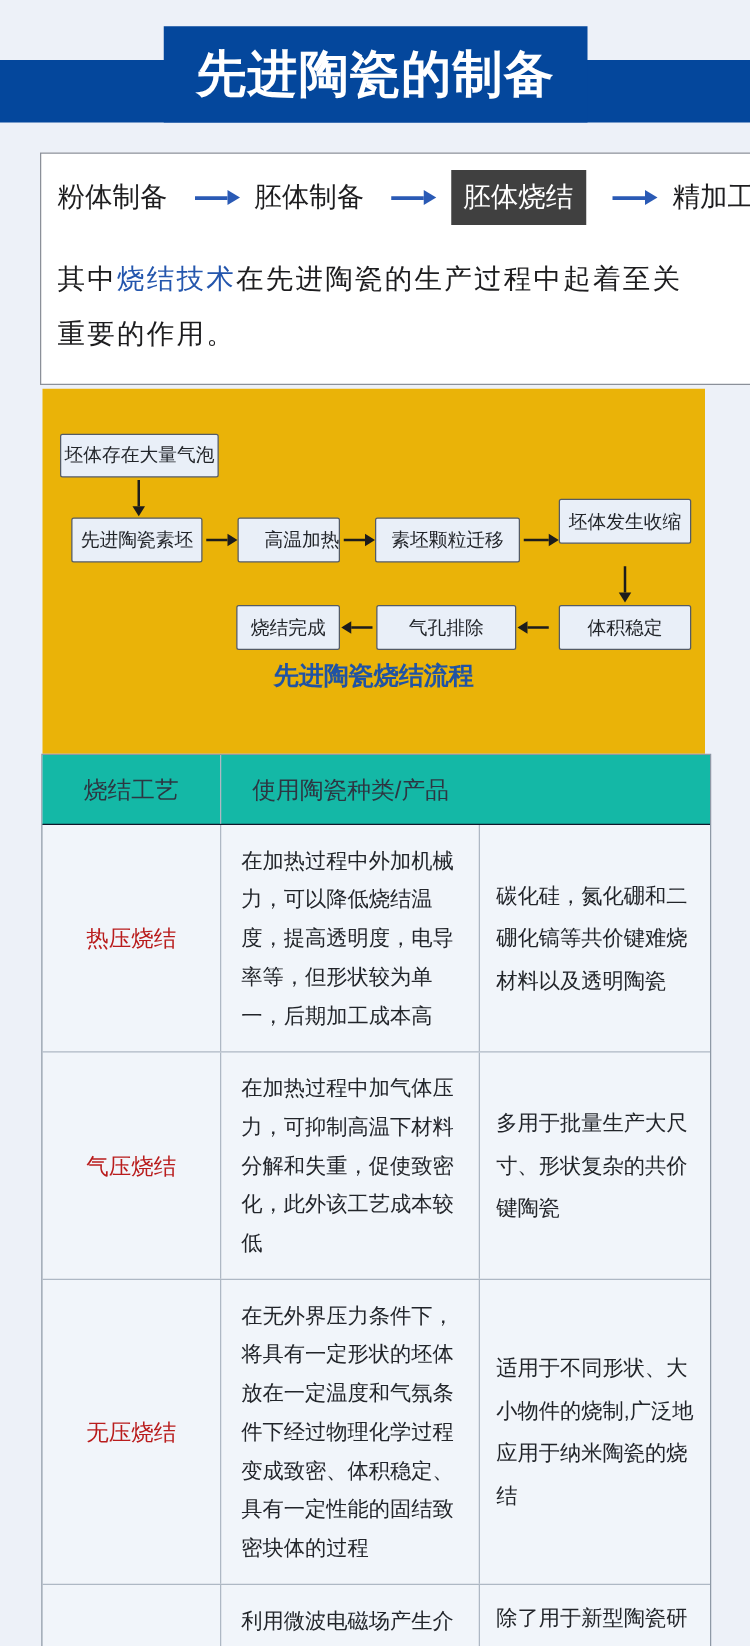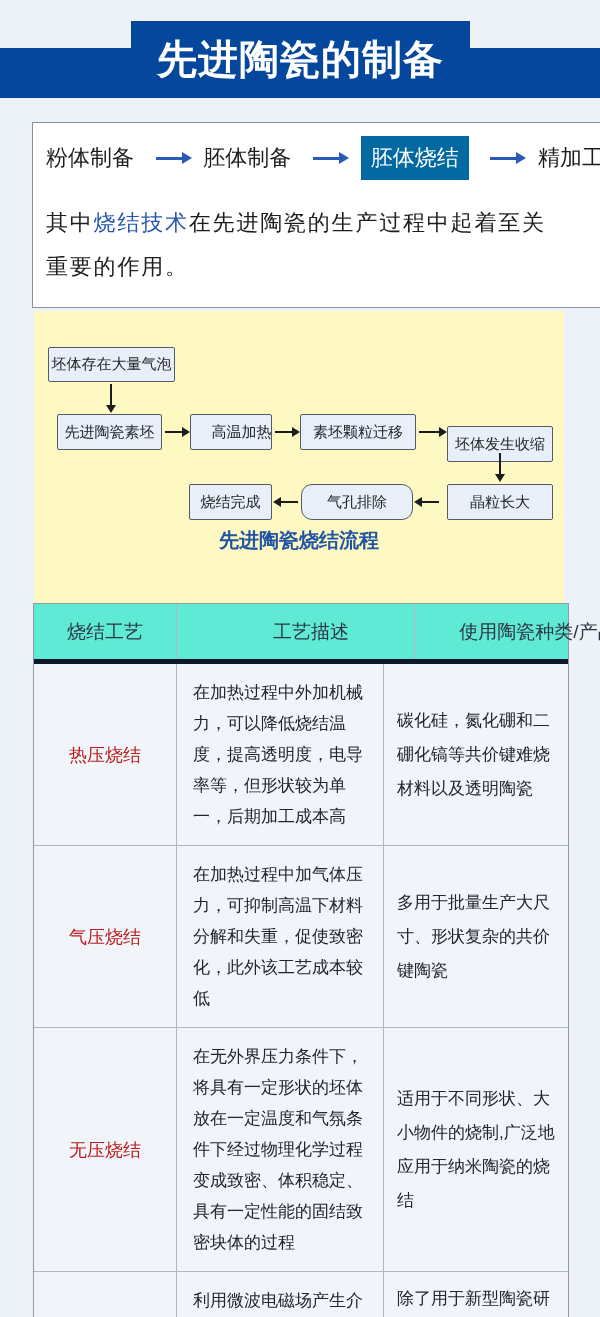--- a/index.html
+++ b/index.html
@@ -11,50 +11,50 @@
   .banner-center{position:absolute;left:131px;top:21px;width:339px;height:77px;background:#04479c;
     display:flex;align-items:center;justify-content:center;}
   .banner-center h1{margin:0;color:#ffffff;font-family:"Liberation Serif","DejaVu Serif",serif;
     font-size:40px;font-weight:bold;letter-spacing:1px;white-space:nowrap;}
 
   
   .process-card{position:absolute;left:32px;top:122px;width:586px;height:186px;background:#ffffff;
     border:1px solid #8b9099;box-sizing:border-box;padding:0 13px;}
   .steps-row{display:flex;align-items:center;justify-content:space-between;margin-top:12px;height:46px;}
   .step{font-size:22px;color:#1d1d1f;white-space:nowrap;}
-  .step.highlighted{background:#0369a1;color:#ffffff;padding:7px 10px;}
+  .step.highlighted{background:#404040;color:#ffffff;padding:7px 10px;}
   .s-arrow{position:relative;display:inline-block;width:26px;height:3px;background:#2a5ab5;flex:0 0 auto;}
   .s-arrow::after{content:"";position:absolute;left:100%;top:50%;transform:translateY(-50%);
     border-left:10px solid #2a5ab5;border-top:6px solid transparent;border-bottom:6px solid transparent;}
   .note{margin:20px 0 0 0;font-size:22px;line-height:44px;color:#1d1d1f;letter-spacing:1.8px;}
   .note .blue{color:#2456ad;}
 
   
-  .flow-card{position:absolute;left:34px;top:311px;width:530px;height:324px;background:#fef9c3;}
+  .flow-card{position:absolute;left:34px;top:311px;width:530px;height:324px;background:#eab308;}
   .fnode{position:absolute;box-sizing:border-box;background:#e9eff8;border:1px solid #545b66;
     display:flex;align-items:center;justify-content:center;font-size:15px;color:#22252a;
     border-radius:2px;white-space:nowrap;}
   .fa-r{position:absolute;height:2px;background:#1c1c1c;}
   .fa-r::after{content:"";position:absolute;left:100%;top:50%;transform:translateY(-50%);
     border-left:8px solid #1c1c1c;border-top:5px solid transparent;border-bottom:5px solid transparent;}
   .fa-l{position:absolute;height:2px;background:#1c1c1c;}
   .fa-l::before{content:"";position:absolute;right:100%;top:50%;transform:translateY(-50%);
     border-right:8px solid #1c1c1c;border-top:5px solid transparent;border-bottom:5px solid transparent;}
   .fa-d{position:absolute;width:2px;background:#1c1c1c;}
   .fa-d::after{content:"";position:absolute;top:100%;left:50%;transform:translateX(-50%);
     border-top:8px solid #1c1c1c;border-left:5px solid transparent;border-right:5px solid transparent;}
   .flow-caption{position:absolute;left:0;right:0;top:216px;text-align:center;
     font-family:"Liberation Serif","DejaVu Serif",serif;font-weight:bold;font-size:20px;color:#2053a4;}
 
   
   .sinter-table{position:absolute;left:33px;top:603px;width:534px;border:1px solid #8e99a6;
     box-sizing:content-box;background:#f1f5fa;}
   .tr{display:grid;grid-template-columns:143px 207px 184px;border-bottom:1px solid #aeb8c4;}
   .tr:last-child{border-bottom:none;}
-  .tr.thead{background:#5eead4;min-height:55px;border-bottom:5px solid #0f172a;gap:31px;}
+  .tr.thead{background:#14b8a6;min-height:55px;border-bottom:1px solid #0f172a;}
   .td,.th{box-sizing:border-box;border-right:1px solid #aeb8c4;}
   .td:last-child,.th:last-child{border-right:none;}
   .th{display:flex;align-items:center;justify-content:center;font-size:19px;color:#2d3642;}
   .c-process{display:flex;align-items:center;justify-content:center;font-size:18px;color:#b91c1c;}
   .c-desc{padding:13px 8px 13px 16px;font-size:17px;line-height:31px;color:#22252a;}
   .c-prod{display:flex;align-items:center;padding:10px 4px 10px 13px;font-size:17px;line-height:34px;color:#22252a;}
   .r1{min-height:166px;} .r2{min-height:146px;} .r3{min-height:200px;} .r4{min-height:138px;}
 </style>
 </head>
 <body>
@@ -82,37 +82,36 @@
   <section class="flow-card">
     <div class="fnode" style="left:14px;top:36px;width:127px;height:35px;">坯体存在大量气泡</div>
     <div class="fa-d" style="left:76px;top:73px;height:21px;"></div>
 
     <div class="fnode" style="left:23px;top:103px;width:105px;height:36px;">先进陶瓷素坯</div>
     <div class="fa-r" style="left:131px;top:120px;width:17px;"></div>
     <div class="fnode" style="left:156px;top:103px;width:82px;height:36px;padding-left:21px;">高温加热</div>
     <div class="fa-r" style="left:241px;top:120px;width:17px;"></div>
     <div class="fnode" style="left:266px;top:103px;width:116px;height:36px;">素坯颗粒迁移</div>
     <div class="fa-r" style="left:385px;top:120px;width:20px;"></div>
-    <div class="fnode" style="left:413px;top:115px;width:106px;height:36px;">坯体发生收缩</div>
+    <div class="fnode" style="left:413px;top:88px;width:106px;height:36px;">坯体发生收缩</div>
 
     <div class="fa-d" style="left:465px;top:142px;height:21px;"></div>
 
     <div class="fnode" style="left:155px;top:173px;width:83px;height:36px;">烧结完成</div>
     <div class="fa-l" style="left:247px;top:190px;width:17px;"></div>
-    <div class="fnode" style="left:267px;top:173px;width:112px;height:36px;border-radius:11px;">气孔排除</div>
+    <div class="fnode" style="left:267px;top:173px;width:112px;height:36px;">气孔排除</div>
     <div class="fa-l" style="left:388px;top:190px;width:17px;"></div>
-    <div class="fnode" style="left:413px;top:173px;width:106px;height:36px;">晶粒长大</div>
+    <div class="fnode" style="left:413px;top:173px;width:106px;height:36px;">体积稳定</div>
 
     <div class="flow-caption">先进陶瓷烧结流程</div>
   </section>
 
   <section class="sinter-table">
     <div class="tr thead">
       <div class="th">烧结工艺</div>
-      <div class="th">工艺描述</div>
       <div class="th">使用陶瓷种类/产品</div>
     </div>
     <div class="tr r1">
       <div class="td c-process">热压烧结</div>
       <div class="td c-desc">在加热过程中外加机械力，可以降低烧结温度，提高透明度，电导率等，但形状较为单一，后期加工成本高</div>
       <div class="td c-prod">碳化硅，氮化硼和二硼化镐等共价键难烧材料以及透明陶瓷</div>
     </div>
     <div class="tr r2">
       <div class="td c-process">气压烧结</div>
       <div class="td c-desc">在加热过程中加气体压力，可抑制高温下材料分解和失重，促使致密化，此外该工艺成本较低</div>

